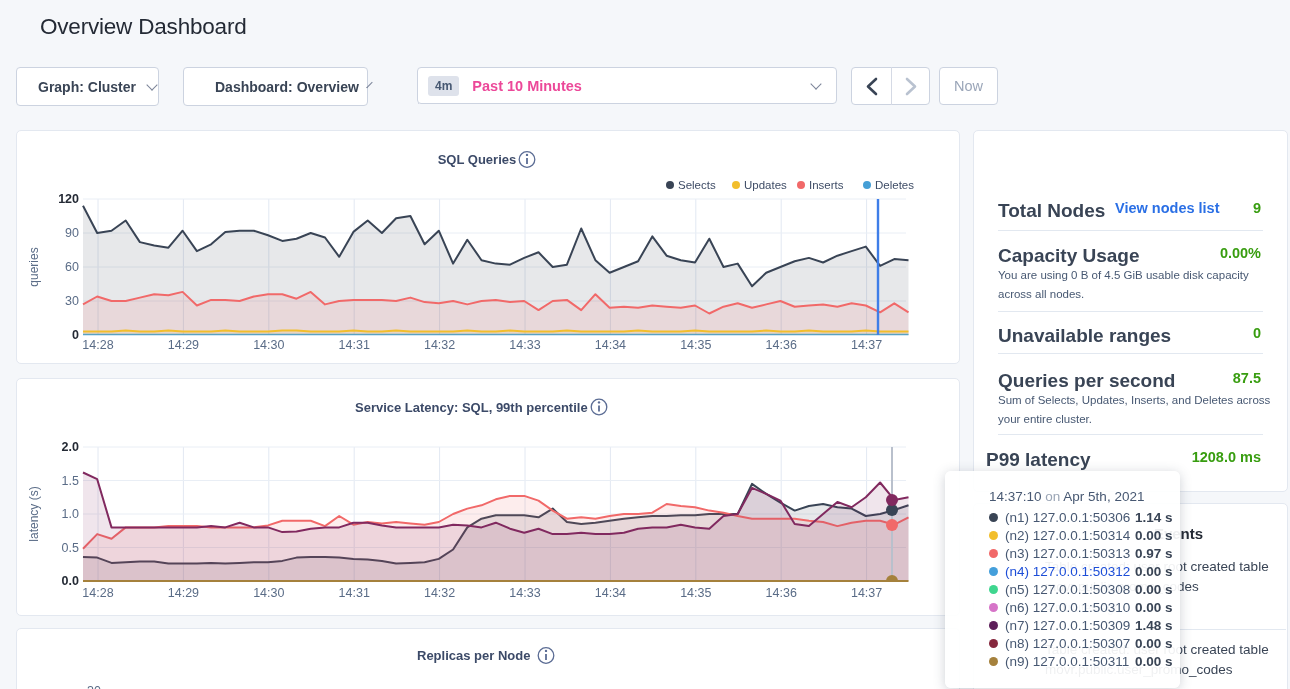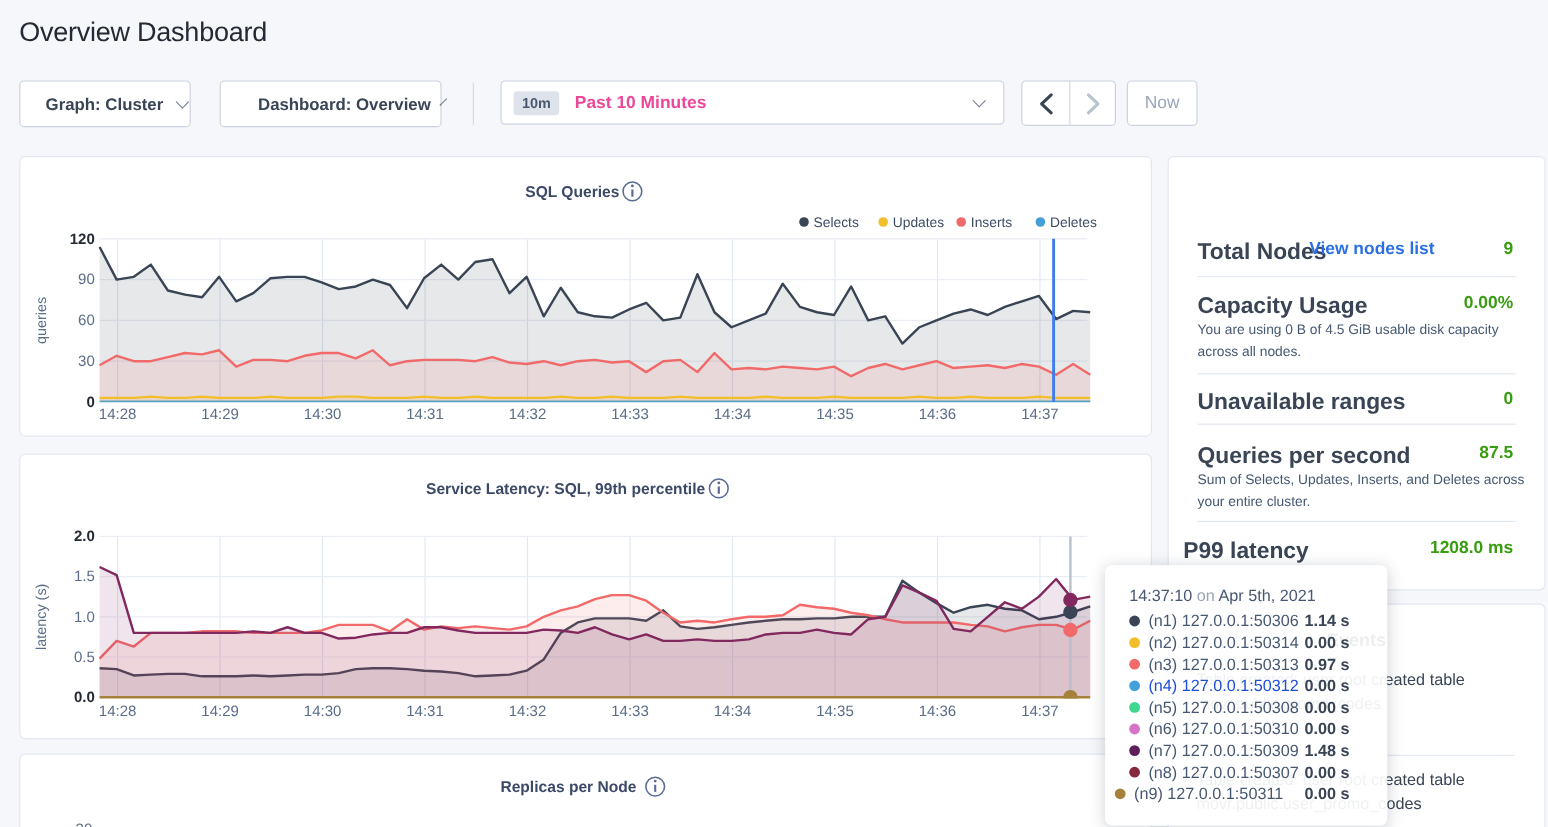--- a/index.html
+++ b/index.html
@@ -1,17 +1,17 @@
 <!DOCTYPE html>
 <html><head><meta charset="utf-8">
 <style>
   * { margin:0; padding:0; box-sizing:border-box; }
   html,body { width:1290px; height:689px; overflow:hidden;
     font-family:"Liberation Sans", sans-serif; background:#f5f7fa; color:#242a35; }
-  .abs { position:absolute; }
+  .abs { position:absolute;margin-left:24px; }
   .card { position:absolute; background:#fff; border:1px solid #e3e8f0; border-radius:5px; }
   .btn { position:absolute; background:#fff; border:1px solid #ccd3e0; border-radius:4px;
          display:flex; align-items:center; white-space:nowrap; }
   .chev { width:8px; height:8px; border-right:1.7px solid #7b8498; border-bottom:1.7px solid #7b8498;
           transform:rotate(45deg); margin-top:-4px; }
   .divider { position:absolute; height:1px; background:#e2e8f0; }
   .slabel { position:absolute; font-size:19px; font-weight:bold; color:#394455; white-space:nowrap; }
   .sval { position:absolute; right:26px; font-size:14.5px; font-weight:bold; color:#389d10; text-align:right; }
   .scap { position:absolute; font-size:11.5px; color:#475872; line-height:19px; }
 </style></head>
@@ -21,21 +21,21 @@
 <div class="btn" style="left:16px; top:67px; width:143px; height:39px;">
   <span style="margin-left:21px; font-size:14px; font-weight:bold; color:#394455;">Graph: Cluster</span>
   <span class="chev" style="margin-left:12px;"></span>
 </div>
 <div class="btn" style="left:183px; top:67px; width:185px; height:39px;padding-left:10px;">
   <span style="margin-left:21px; font-size:14px; font-weight:bold; color:#394455;">Dashboard: Overview</span>
   <span class="chev" style="margin-left:10px;"></span>
 </div>
 <div class="abs" style="left:394px; top:69px; width:1px; height:35px; background:#d5dae5;"></div>
 <div class="btn" style="left:417px; top:67px; width:420px; height:37px;">
-  <span style="margin-left:10px; background:#dee2eb; border-radius:3px; padding:3px 7px; font-size:12px; font-weight:bold; color:#475872;">10m</span>
+  <span style="margin-left:10px; background:#dee2eb; border-radius:3px; padding:3px 7px; font-size:12px; font-weight:bold; color:#475872;">4m</span>
   <span style="margin-left:13px; font-size:14.5px; font-weight:bold; color:#ec4899;">Past 10 Minutes</span>
   <span class="chev" style="margin-left:auto; margin-right:16px;"></span>
 </div>
 <div class="btn" style="left:851px; top:67px; width:79px; height:38px;">
   <svg width="79" height="38">
     <line x1="39.5" y1="0" x2="39.5" y2="38" stroke="#d5dae5" stroke-width="1"></line>
     <path d="M 24 12 L 16 19.5 L 24 27" fill="none" stroke="#394455" stroke-width="2.6" stroke-linecap="round" stroke-linejoin="round"></path>
     <path d="M 55 12 L 63 19.5 L 55 27" fill="none" stroke="#b9c2d0" stroke-width="2.6" stroke-linecap="round" stroke-linejoin="round"></path>
   </svg>
 </div>
@@ -218,15 +218,15 @@
 <div class="abs" style="left:20px; top:93px; width:200px; height:18px; font-size:13.5px; color:#1d4ed8; white-space:nowrap;"><span style="display:inline-block; width:9px; height:9px; border-radius:50%; background:#449fdb; margin-right:7px;"></span>(n4) 127.0.0.1:50312</div>
     <div class="abs" style="left:166px; top:93px; font-size:13.5px; font-weight:bold; color:#394455;">0.00 s</div>
 <div class="abs" style="left:20px; top:111px; width:200px; height:18px; font-size:13.5px; color:#475872; white-space:nowrap;"><span style="display:inline-block; width:9px; height:9px; border-radius:50%; background:#3fd68f; margin-right:7px;"></span>(n5) 127.0.0.1:50308</div>
     <div class="abs" style="left:166px; top:111px; font-size:13.5px; font-weight:bold; color:#394455;">0.00 s</div>
 <div class="abs" style="left:20px; top:129px; width:200px; height:18px; font-size:13.5px; color:#475872; white-space:nowrap;"><span style="display:inline-block; width:9px; height:9px; border-radius:50%; background:#d674c8; margin-right:7px;"></span>(n6) 127.0.0.1:50310</div>
     <div class="abs" style="left:166px; top:129px; font-size:13.5px; font-weight:bold; color:#394455;">0.00 s</div>
 <div class="abs" style="left:20px; top:147px; width:200px; height:18px; font-size:13.5px; color:#475872; white-space:nowrap;"><span style="display:inline-block; width:9px; height:9px; border-radius:50%; background:#5e1f5a; margin-right:7px;"></span>(n7) 127.0.0.1:50309</div>
     <div class="abs" style="left:166px; top:147px; font-size:13.5px; font-weight:bold; color:#394455;">1.48 s</div>
 <div class="abs" style="left:20px; top:165px; width:200px; height:18px; font-size:13.5px; color:#475872; white-space:nowrap;"><span style="display:inline-block; width:9px; height:9px; border-radius:50%; background:#86283e; margin-right:7px;"></span>(n8) 127.0.0.1:50307</div>
     <div class="abs" style="left:166px; top:165px; font-size:13.5px; font-weight:bold; color:#394455;">0.00 s</div>
-<div class="abs" style="left:8px; top:183px; width:200px; height:18px; font-size:13.5px; color:#475872; white-space:nowrap;"><span style="display:inline-block; width:9px; height:9px; border-radius:50%; background:#a5813c; margin-right:7px;"></span>(n9) 127.0.0.1:50311</div>
+<div class="abs" style="left:20px; top:183px; width:200px; height:18px; font-size:13.5px; color:#475872; white-space:nowrap;"><span style="display:inline-block; width:9px; height:9px; border-radius:50%; background:#a5813c; margin-right:7px;"></span>(n9) 127.0.0.1:50311</div>
     <div class="abs" style="left:166px; top:183px; font-size:13.5px; font-weight:bold; color:#394455;">0.00 s</div>
 </div>
 <div class="abs" style="left:63px; top:684px; font-size:12.5px; color:#5a6c87;">30</div>
 </body></html>

